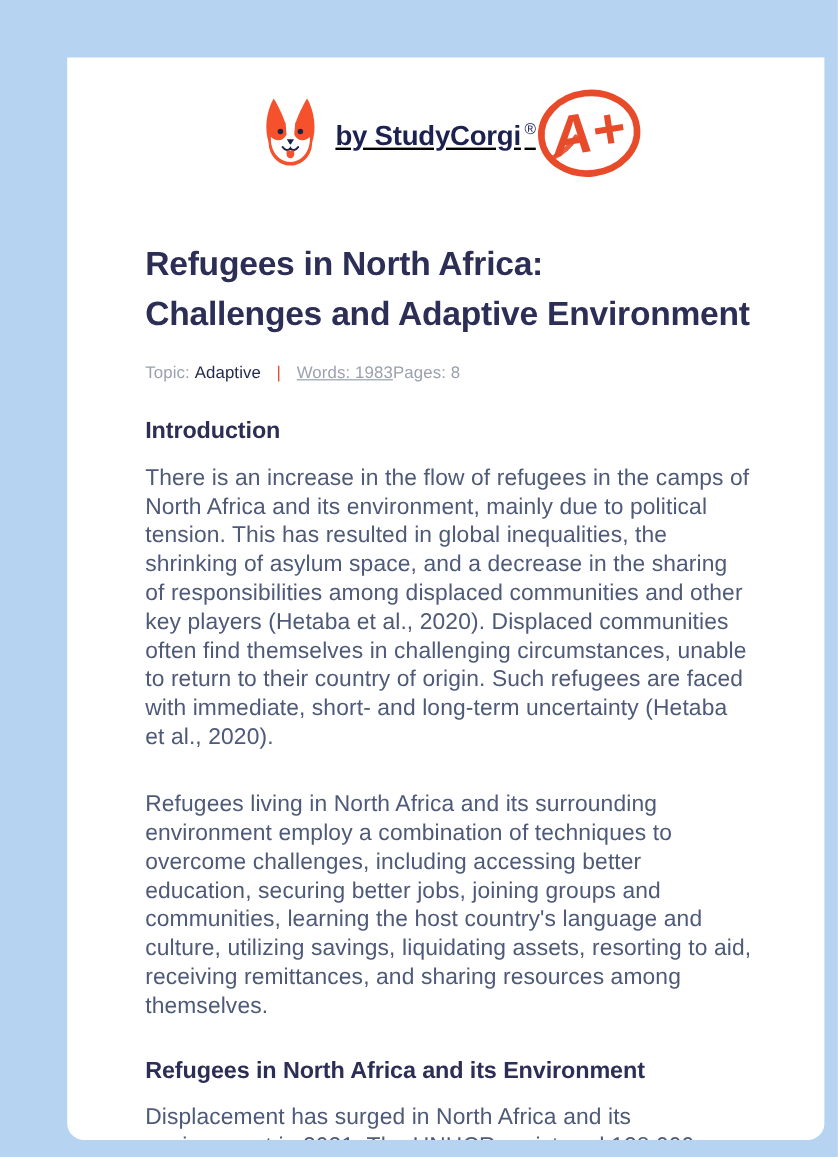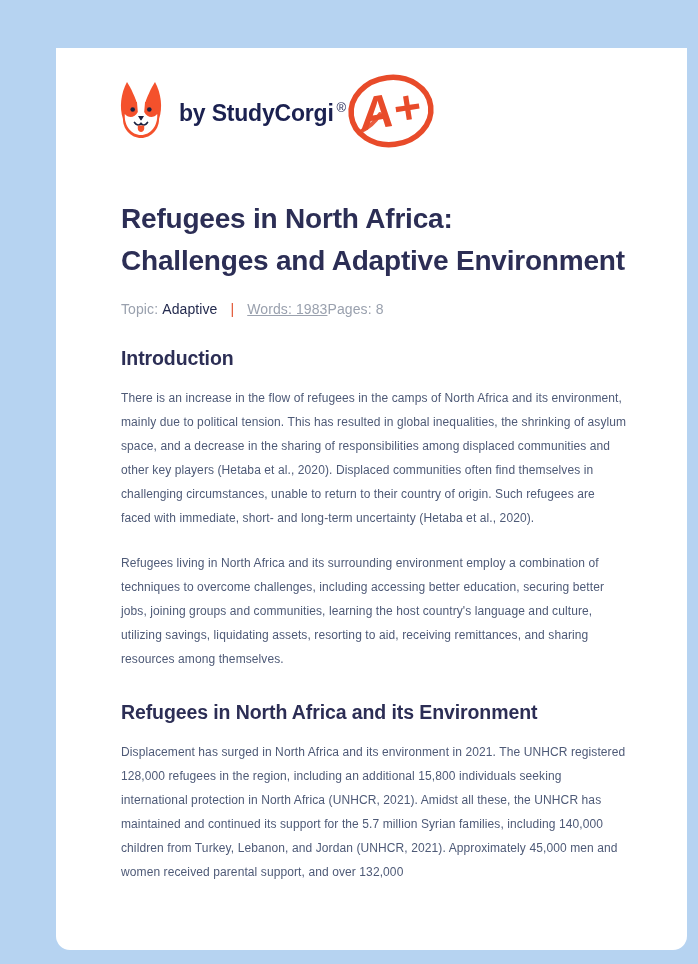--- a/index.html
+++ b/index.html
@@ -19,22 +19,23 @@
     width: 631px;
     height: 902px;
     background: #ffffff;
     border-radius: 0 0 14px 14px;
     overflow: hidden;
   }
   
   .header {
     display: flex;
     align-items: center;
-    justify-content: flex-start;
+    justify-content: center;
     padding: 22px 50px 0 62px;
+    text-decoration: underline;
   }
   .brand {
     display: flex;
     align-items: center;
     gap: 15px;
     cursor: pointer;
   }
   .brand-text {
     font-size: 23px;
     font-weight: bold;
@@ -81,26 +82,26 @@
   .section h2 {
     margin: 28px 0 0 0;
     font-size: 19.5px;
     line-height: 26px;
     font-weight: bold;
     color: #2c2e55;
     letter-spacing: -0.1px;
   }
   .section p {
     margin: 15px 0 0 0;
-    font-size: 12px;
+    font-size: 19px;
     line-height: 24px;
     color: #4e5a77;
     letter-spacing: 0.1px;
   }
-  .section p + p { margin-top: 21px; }
+  .section p + p { margin-top: 32px; }
 </style>
 </head>
 <body>
 
 <div class="card">
 
   <div class="header">
     <div class="brand">
       <span>
         <svg width="46" height="60" viewBox="0 0 46 60" aria-hidden="true">

